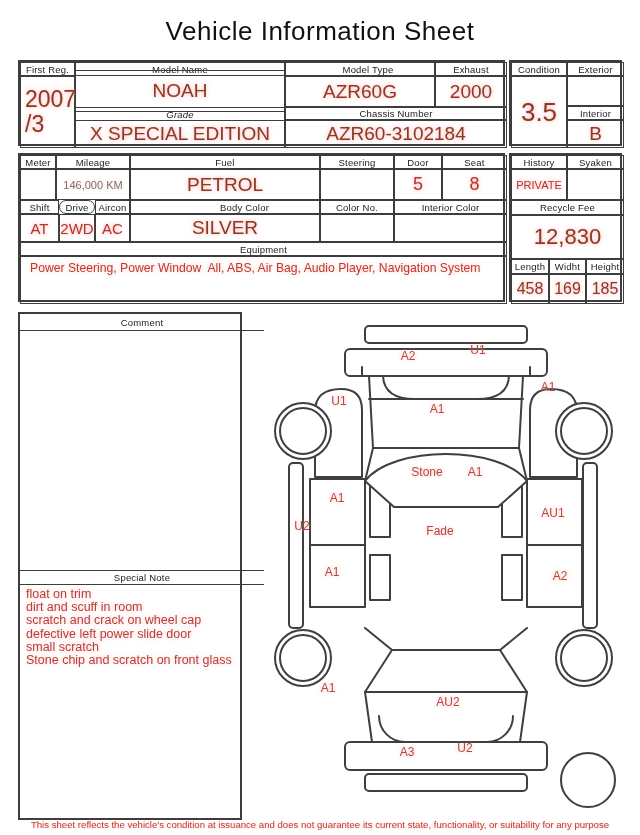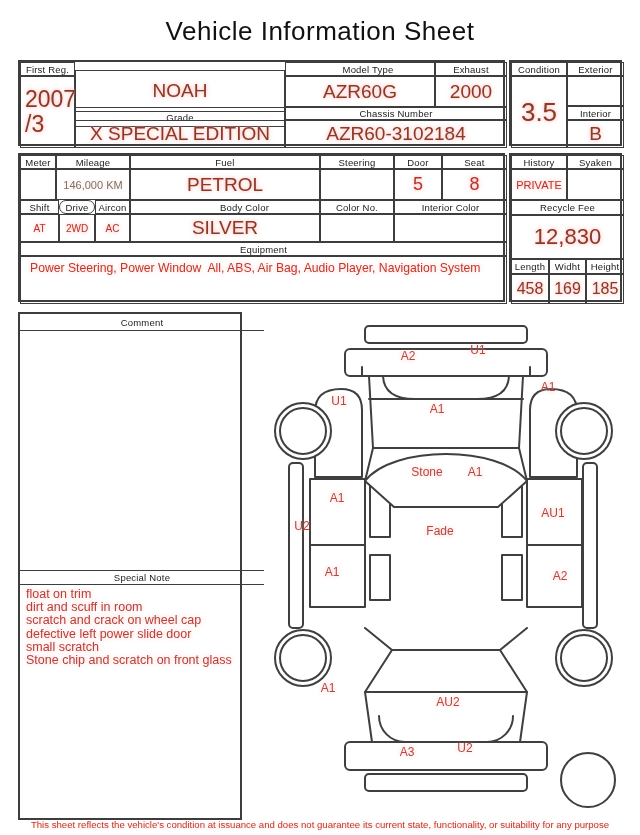--- a/index.html
+++ b/index.html
@@ -4,52 +4,53 @@
 <style>
   html,body{margin:0;padding:0;background:#ffffff;}
   body{width:640px;height:835px;position:relative;font-family:"Liberation Sans",sans-serif;overflow:hidden;}
   .abs{position:absolute;}
   .c{position:absolute;box-sizing:border-box;border:1px solid #3d3d3d;display:flex;align-items:center;justify-content:center;background:transparent;}
   .noborder{border:none;}
   .hdr{font-size:9.5px;color:#1b1b1b;letter-spacing:.2px;}
   .vd{color:#8b3a26;text-shadow:0 0 5px rgba(255,170,170,.75),0 0 2px rgba(255,205,205,.9);}
   .vr{color:#b5372c;text-shadow:0 0 5px rgba(255,170,170,.75),0 0 2px rgba(255,205,205,.9);}
   .vm{color:#7d7164;text-shadow:0 0 4px rgba(255,190,190,.5);}
-  .s11{font-size:11px;} .s15{font-size:10px;} .s16{font-size:16px;} .s18{font-size:18px;}
+  .s11{font-size:11px;} .s15{font-size:15px;} .s16{font-size:16px;} .s18{font-size:18px;}
   .s19{font-size:19px;} .s22{font-size:22px;} .s23{font-size:23px;} .s26{font-size:26px;}
   .title{position:absolute;top:16px;left:0;width:100%;text-align:center;font-size:26px;color:#111;letter-spacing:.5px;}
   .tbl{position:absolute;box-sizing:border-box;border:2px solid #3d3d3d;}
   .colL{flex-direction:column;align-items:flex-start;justify-content:center;padding-left:4px;line-height:25px;}
   .equip{justify-content:flex-start;align-items:flex-start;padding:4px 0 0 9px;font-size:12.2px;color:#c0392b;white-space:pre-wrap;text-shadow:0 0 4px rgba(255,170,170,.7);}
   .notewrap{position:absolute;left:6px;top:274px;width:232px;}
   .note{display:block;font-size:12.5px;line-height:13.2px;color:#b5413a;text-shadow:0 0 4px rgba(255,170,170,.7);}
   .dmg{position:absolute;transform:translate(-50%,-50%);font-size:12px;color:#b5483f;white-space:nowrap;text-shadow:0 0 4px rgba(255,170,170,.8);}
   .disclaimer{position:absolute;top:819px;left:0;width:100%;text-align:center;font-size:9.6px;color:#c0392b;text-shadow:0 0 3px rgba(255,180,180,.6);}
   svg .ln{fill:none;stroke:#3f3f3f;stroke-width:2;stroke-linejoin:round;stroke-linecap:round;}
   svg .fl{fill:#ffffff;stroke:#3f3f3f;stroke-width:2;stroke-linejoin:round;}
 </style>
 </head>
 <body>
 
 <div class="title">Vehicle Information Sheet</div>
 
 <div class="tbl" style="left:18px;top:60px;width:487px;height:86px;">
   <div class="c hdr" style="left:0;top:0;width:55px;height:14px;">First Reg.</div>
+  <div class="c hdr" style="left:55px;top:0;width:210px;height:14px;">Model Name</div>
   <div class="c hdr" style="left:265px;top:0;width:150px;height:14px;padding-left:16px;">Model Type</div>
   <div class="c hdr" style="left:415px;top:0;width:72px;height:14px;">Exhaust</div>
 
   <div class="c vd s23 colL" style="left:0;top:14px;width:55px;height:72px;">
     <span>2007</span>
     <span>/3</span>
   </div>
   <div class="c vd s19" style="left:55px;top:8px;width:210px;height:42px;">NOAH</div>
   <div class="c vd s19" style="left:265px;top:14px;width:150px;height:31px;">AZR60G</div>
   <div class="c vd s19" style="left:415px;top:14px;width:72px;height:31px;">2000</div>
 
-  <div class="c hdr" style="left:55px;top:45px;width:210px;height:20px;">Grade</div>
+  <div class="c hdr" style="left:55px;top:45px;width:210px;height:14px;font-style:italic;">Grade</div>
   <div class="c hdr" style="left:265px;top:45px;width:222px;height:13px;">Chassis Number</div>
   <div class="c vd s19" style="left:55px;top:58px;width:210px;height:28px;">X SPECIAL EDITION</div>
   <div class="c vd s19" style="left:265px;top:58px;width:222px;height:28px;">AZR60-3102184</div>
 </div>
 
 <div class="tbl" style="left:509px;top:60px;width:113px;height:86px;">
   <div class="c hdr" style="left:0;top:0;width:56px;height:14px;">Condition</div>
   <div class="c hdr" style="left:56px;top:0;width:57px;height:14px;">Exterior</div>
   <div class="c vd s26" style="left:0;top:14px;width:56px;height:72px;">3.5</div>
   <div class="c" style="left:56px;top:14px;width:57px;height:30px;"></div>

